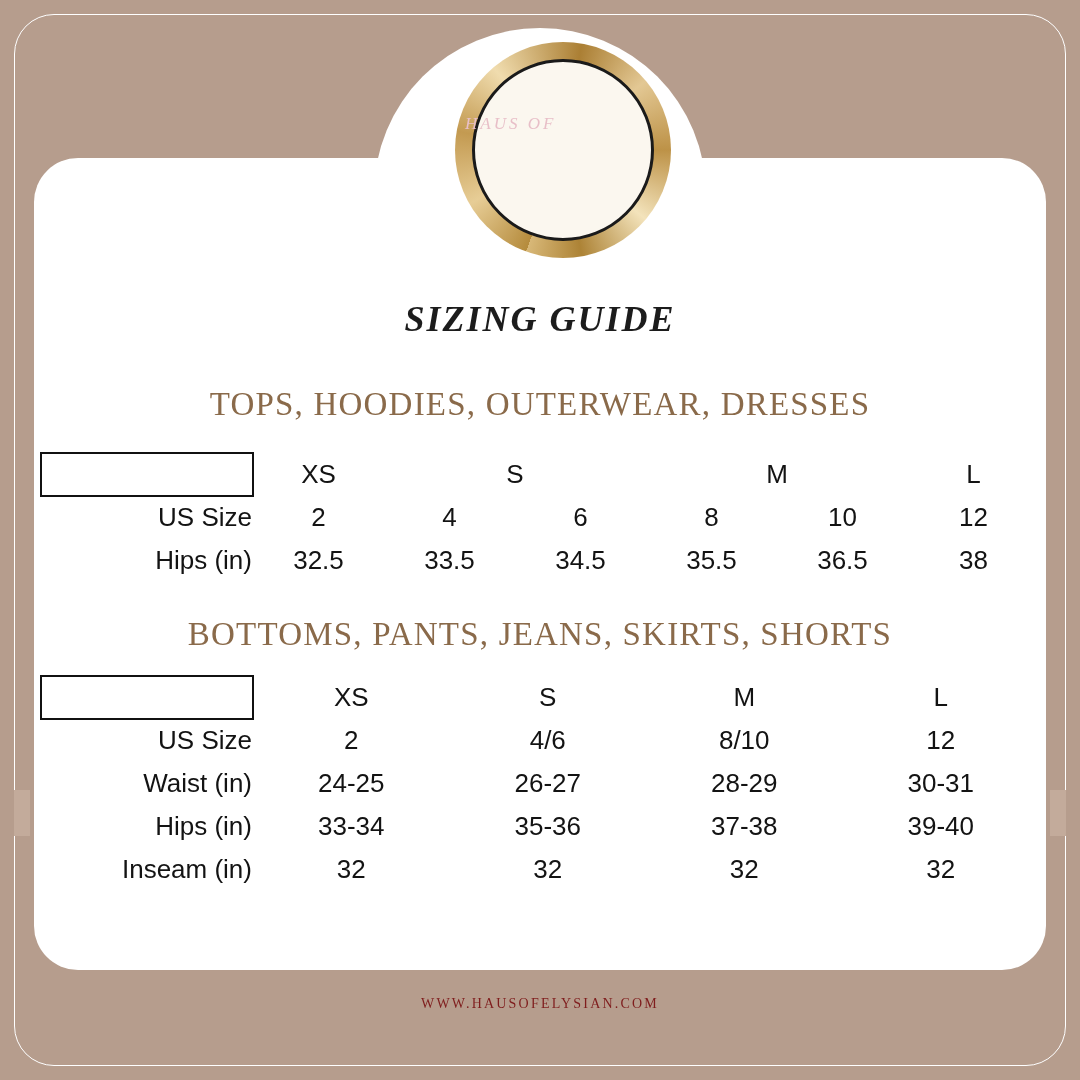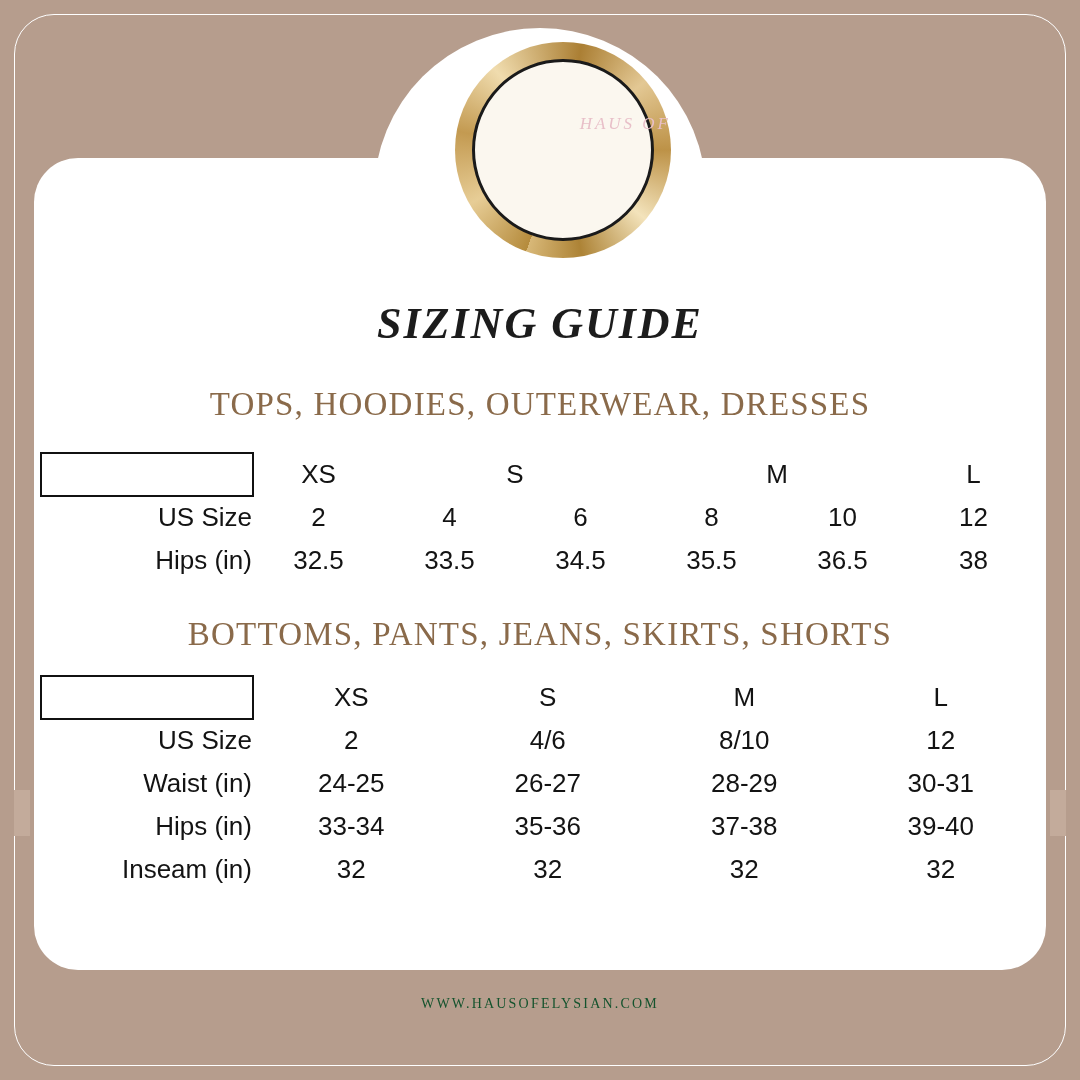--- a/index.html
+++ b/index.html
@@ -89,24 +89,24 @@
     top: 17px;
     width: 182px;
     height: 182px;
     border-radius: 50%;
     background: #fbf7ef;
     border: 3px solid #1a1a1a;
     box-sizing: border-box;
   }
   .logo-text {
     position: absolute;
-    left: 0;
+    left: 10px;
     right: 0;
     top: 72px;
-    text-align: right;
+    text-align: left;
   }
   .logo-top {
     font-family: "Liberation Serif", serif;
     font-size: 17px;
     letter-spacing: 3px;
     color: #e8bfc8;
     font-style: italic;
   }
   .logo-main {
     font-family: "Liberation Serif", serif;
@@ -120,21 +120,21 @@
 
   .title {
     position: absolute;
     left: 0;
     right: 0;
     top: 298px;
     text-align: center;
     font-family: "Liberation Serif", serif;
     font-style: italic;
     font-weight: bold;
-    font-size: 44px;
+    font-size: 36px;
     letter-spacing: 2px;
     color: #1c1c1c;
   }
 
   .section-heading {
     position: absolute;
     left: 0;
     right: 0;
     text-align: center;
     font-family: "Liberation Serif", serif;
@@ -180,21 +180,21 @@
 
   .footer {
     position: absolute;
     left: 0;
     right: 0;
     top: 996px;
     text-align: center;
     font-family: "Liberation Serif", serif;
     font-size: 14px;
     letter-spacing: 2.2px;
-    color: #14532d;
+    color: #7f1d1d;
   }
 </style>
 </head>
 <body>
 
 <div class="page">
 
   <div class="outer-frame"></div>
   <div class="notch left"></div>
   <div class="notch right"></div>

